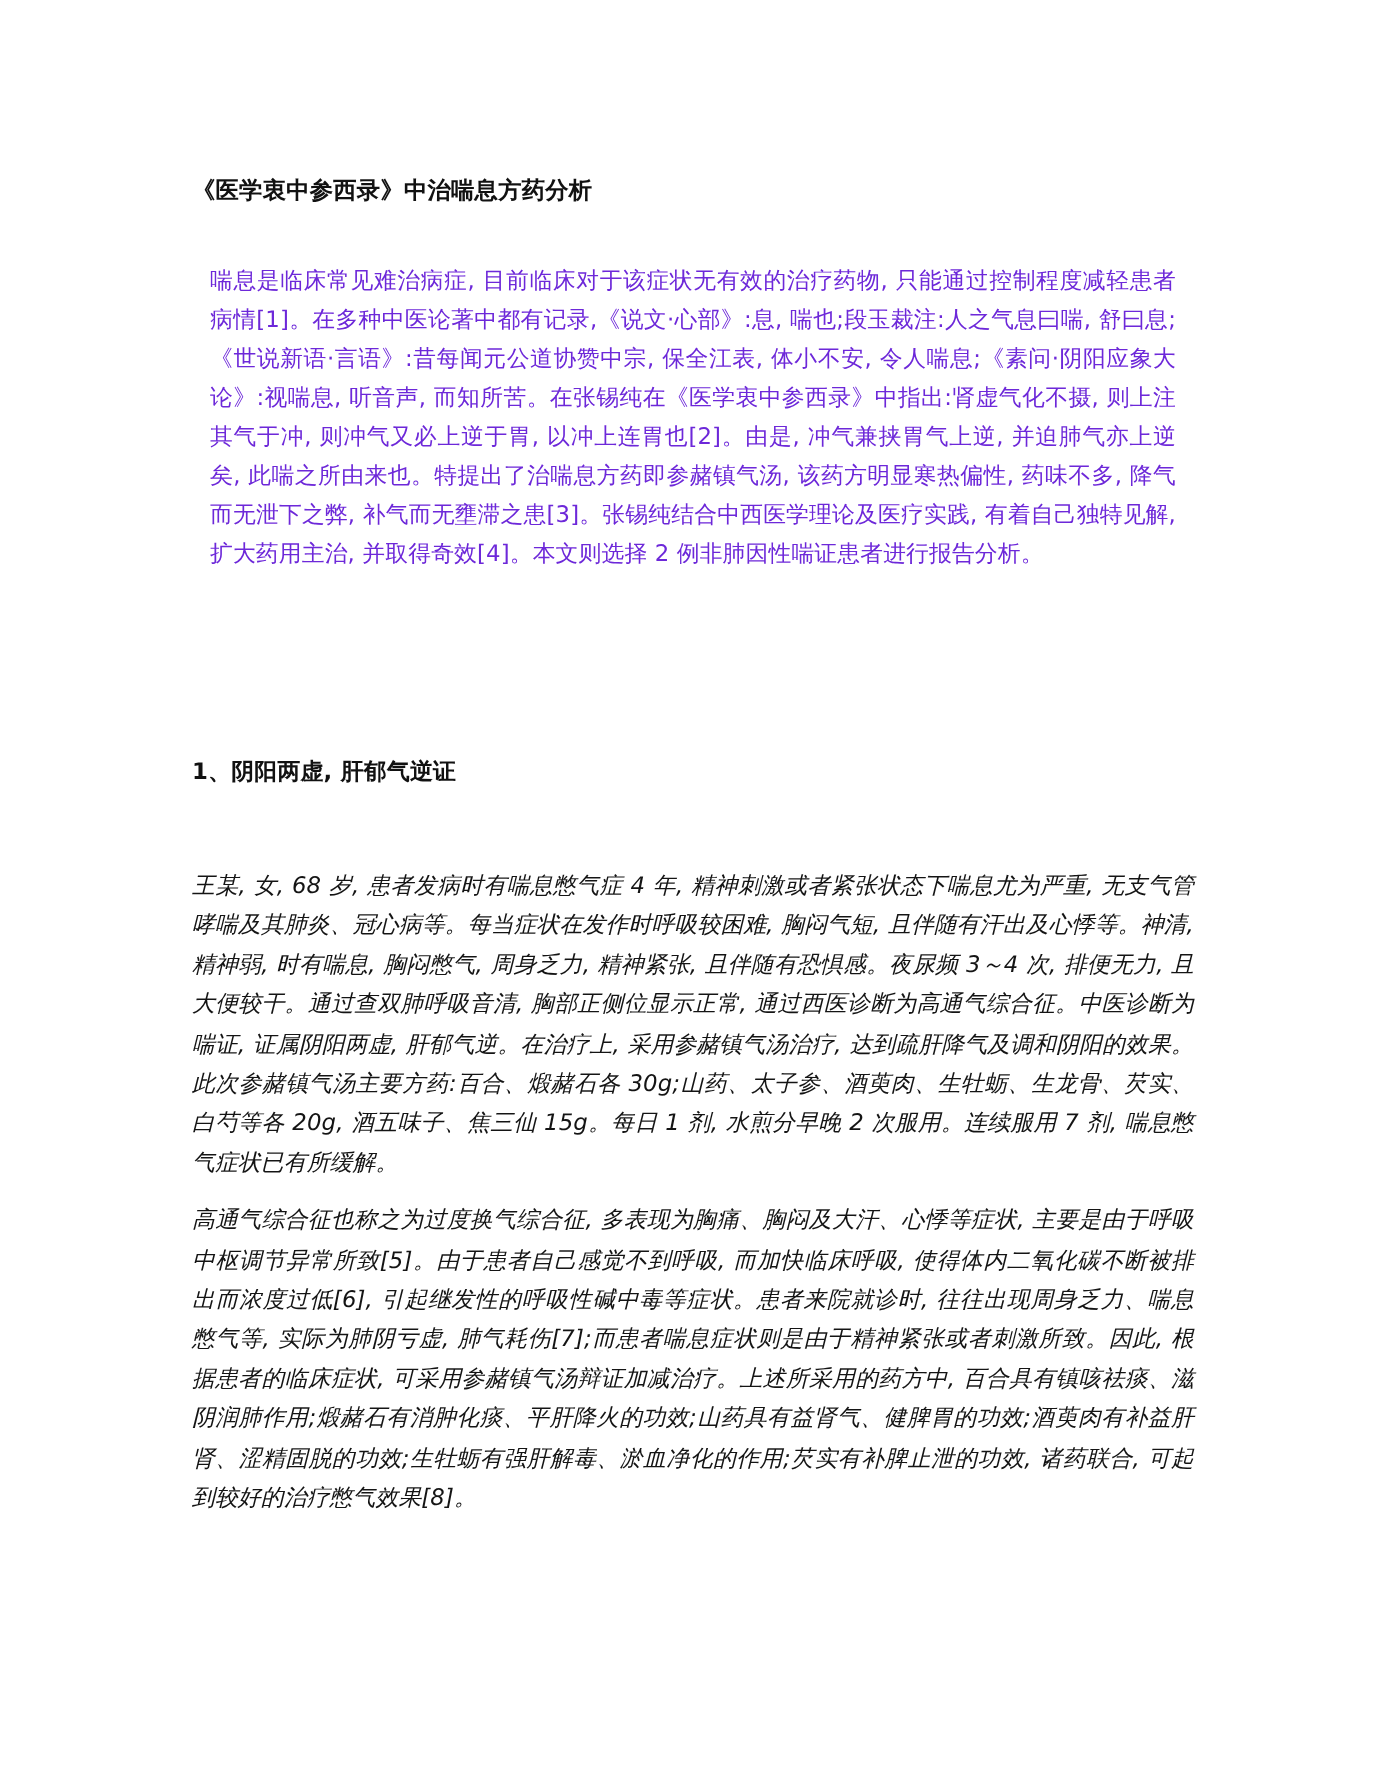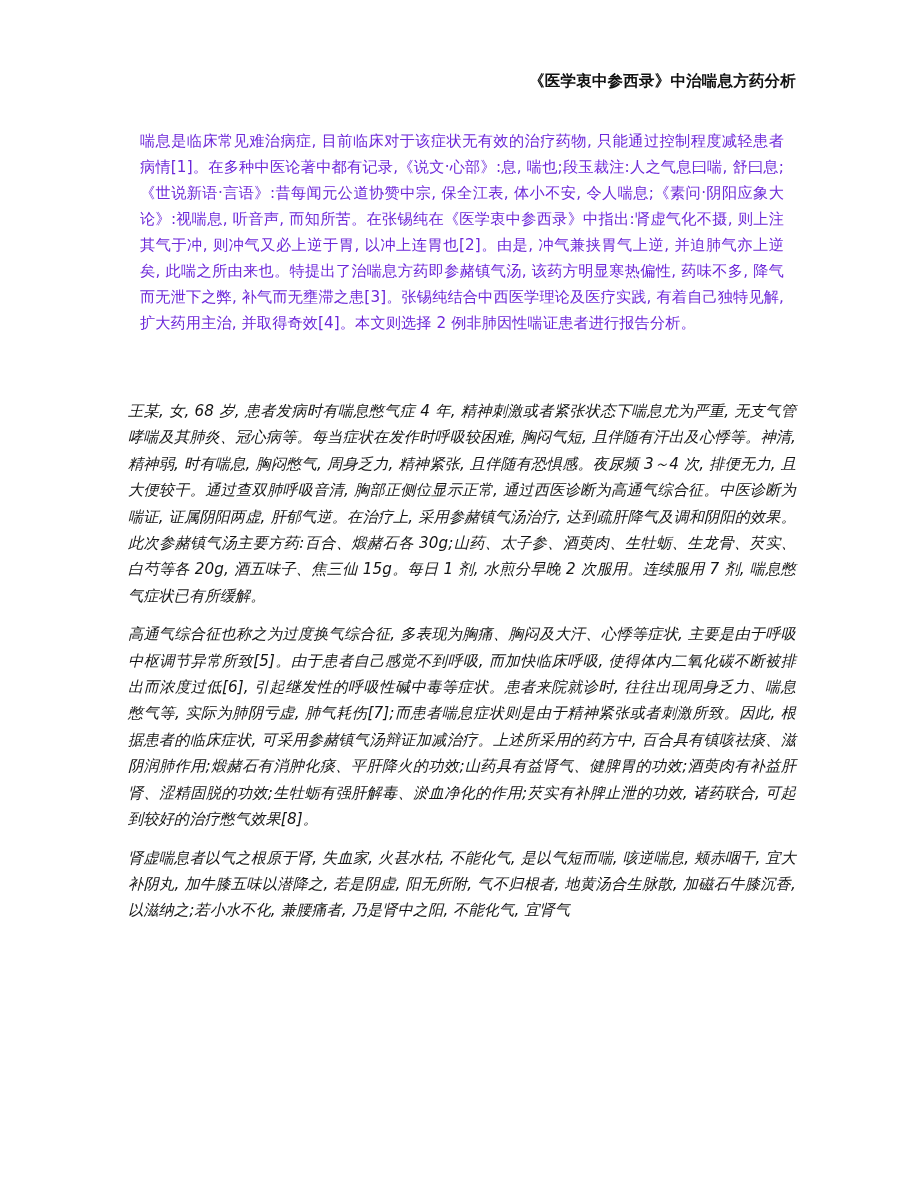--- a/index.html
+++ b/index.html
@@ -27,23 +27,22 @@
     left: 128px;
     top: 0;
     width: 668px;
   }
   .doc-title {
     font-size: 15.5px;
     font-weight: 700;
     color: #111111;
     letter-spacing: 0.2px;
     margin: 0;
-    padding-top: 68px;
+    padding-top: 114px;
     line-height: 26px;
-    text-align: right;
   }
   .intro-para {
     font-size: 15.2px;
     line-height: 26px;
     text-align: justify;
     text-justify: inter-ideograph;
     color: #6d28d9;
     margin: 12px;
     padding-top: 22px;
     letter-spacing: 0.1px;
@@ -77,21 +76,21 @@
 </head>
 <body>
 
 <div class="page">
   <div class="content">
 
     <h1 class="doc-title">《医学衷中参西录》中治喘息方药分析</h1>
 
     <p class="intro-para">喘息是临床常见难治病症, 目前临床对于该症状无有效的治疗药物, 只能通过控制程度减轻患者病情[1]。在多种中医论著中都有记录,《说文·心部》:息, 喘也;段玉裁注:人之气息曰喘, 舒曰息;《世说新语·言语》:昔每闻元公道协赞中宗, 保全江表, 体小不安, 令人喘息;《素问·阴阳应象大论》:视喘息, 听音声, 而知所苦。在张锡纯在《医学衷中参西录》中指出:肾虚气化不摄, 则上注其气于冲, 则冲气又必上逆于胃, 以冲上连胃也[2]。由是, 冲气兼挟胃气上逆, 并迫肺气亦上逆矣, 此喘之所由来也。特提出了治喘息方药即参赭镇气汤, 该药方明显寒热偏性, 药味不多, 降气而无泄下之弊, 补气而无壅滞之患[3]。张锡纯结合中西医学理论及医疗实践, 有着自己独特见解, 扩大药用主治, 并取得奇效[4]。本文则选择 2 例非肺因性喘证患者进行报告分析。</p>
 
+    <h2 class="section-heading">1、阴阳两虚, 肝郁气逆证</h2>
 
     <div class="body-block">
       <p class="body-para">王某, 女, 68 岁, 患者发病时有喘息憋气症 4 年, 精神刺激或者紧张状态下喘息尤为严重, 无支气管哮喘及其肺炎、冠心病等。每当症状在发作时呼吸较困难, 胸闷气短, 且伴随有汗出及心悸等。神清, 精神弱, 时有喘息, 胸闷憋气, 周身乏力, 精神紧张, 且伴随有恐惧感。夜尿频 3～4 次, 排便无力, 且大便较干。通过查双肺呼吸音清, 胸部正侧位显示正常, 通过西医诊断为高通气综合征。中医诊断为喘证, 证属阴阳两虚, 肝郁气逆。在治疗上, 采用参赭镇气汤治疗, 达到疏肝降气及调和阴阳的效果。此次参赭镇气汤主要方药:百合、煅赭石各 30g;山药、太子参、酒萸肉、生牡蛎、生龙骨、芡实、白芍等各 20g, 酒五味子、焦三仙 15g。每日 1 剂, 水煎分早晚 2 次服用。连续服用 7 剂, 喘息憋气症状已有所缓解。</p>
       <p class="body-para">高通气综合征也称之为过度换气综合征, 多表现为胸痛、胸闷及大汗、心悸等症状, 主要是由于呼吸中枢调节异常所致[5]。由于患者自己感觉不到呼吸, 而加快临床呼吸, 使得体内二氧化碳不断被排出而浓度过低[6], 引起继发性的呼吸性碱中毒等症状。患者来院就诊时, 往往出现周身乏力、喘息憋气等, 实际为肺阴亏虚, 肺气耗伤[7];而患者喘息症状则是由于精神紧张或者刺激所致。因此, 根据患者的临床症状, 可采用参赭镇气汤辩证加减治疗。上述所采用的药方中, 百合具有镇咳祛痰、滋阴润肺作用;煅赭石有消肿化痰、平肝降火的功效;山药具有益肾气、健脾胃的功效;酒萸肉有补益肝肾、涩精固脱的功效;生牡蛎有强肝解毒、淤血净化的作用;芡实有补脾止泄的功效, 诸药联合, 可起到较好的治疗憋气效果[8]。</p>
-      <p class="body-para">肾虚喘息者以气之根原于肾, 失血家, 火甚水枯, 不能化气, 是以气短而喘, 咳逆喘息, 颊赤咽干, 宜大补阴丸, 加牛膝五味以潜降之, 若是阴虚, 阳无所附, 气不归根者, 地黄汤合生脉散, 加磁石牛膝沉香, 以滋纳之;若小水不化, 兼腰痛者, 乃是肾中之阳, 不能化气, 宜肾气</p>
     </div>
 
   </div>
 </div>
 
 </body></html>

